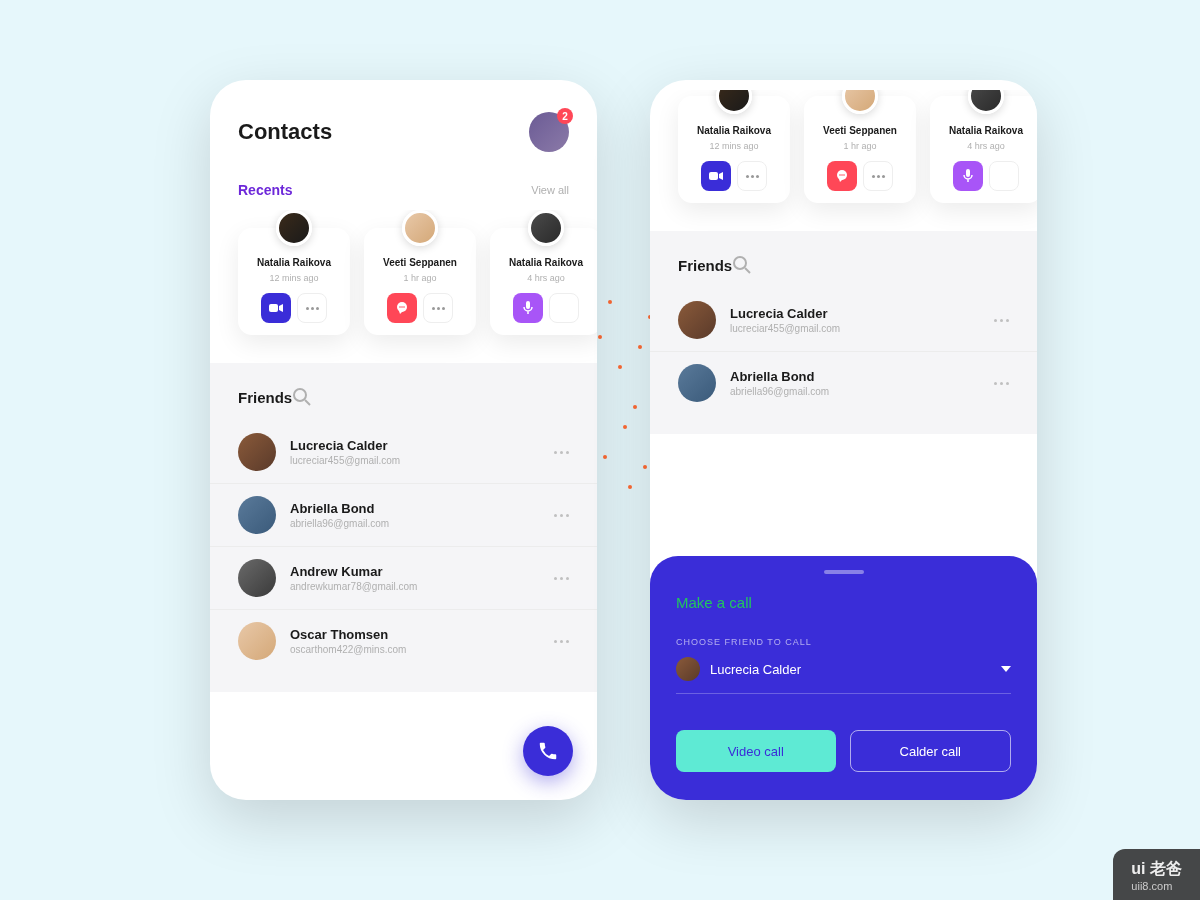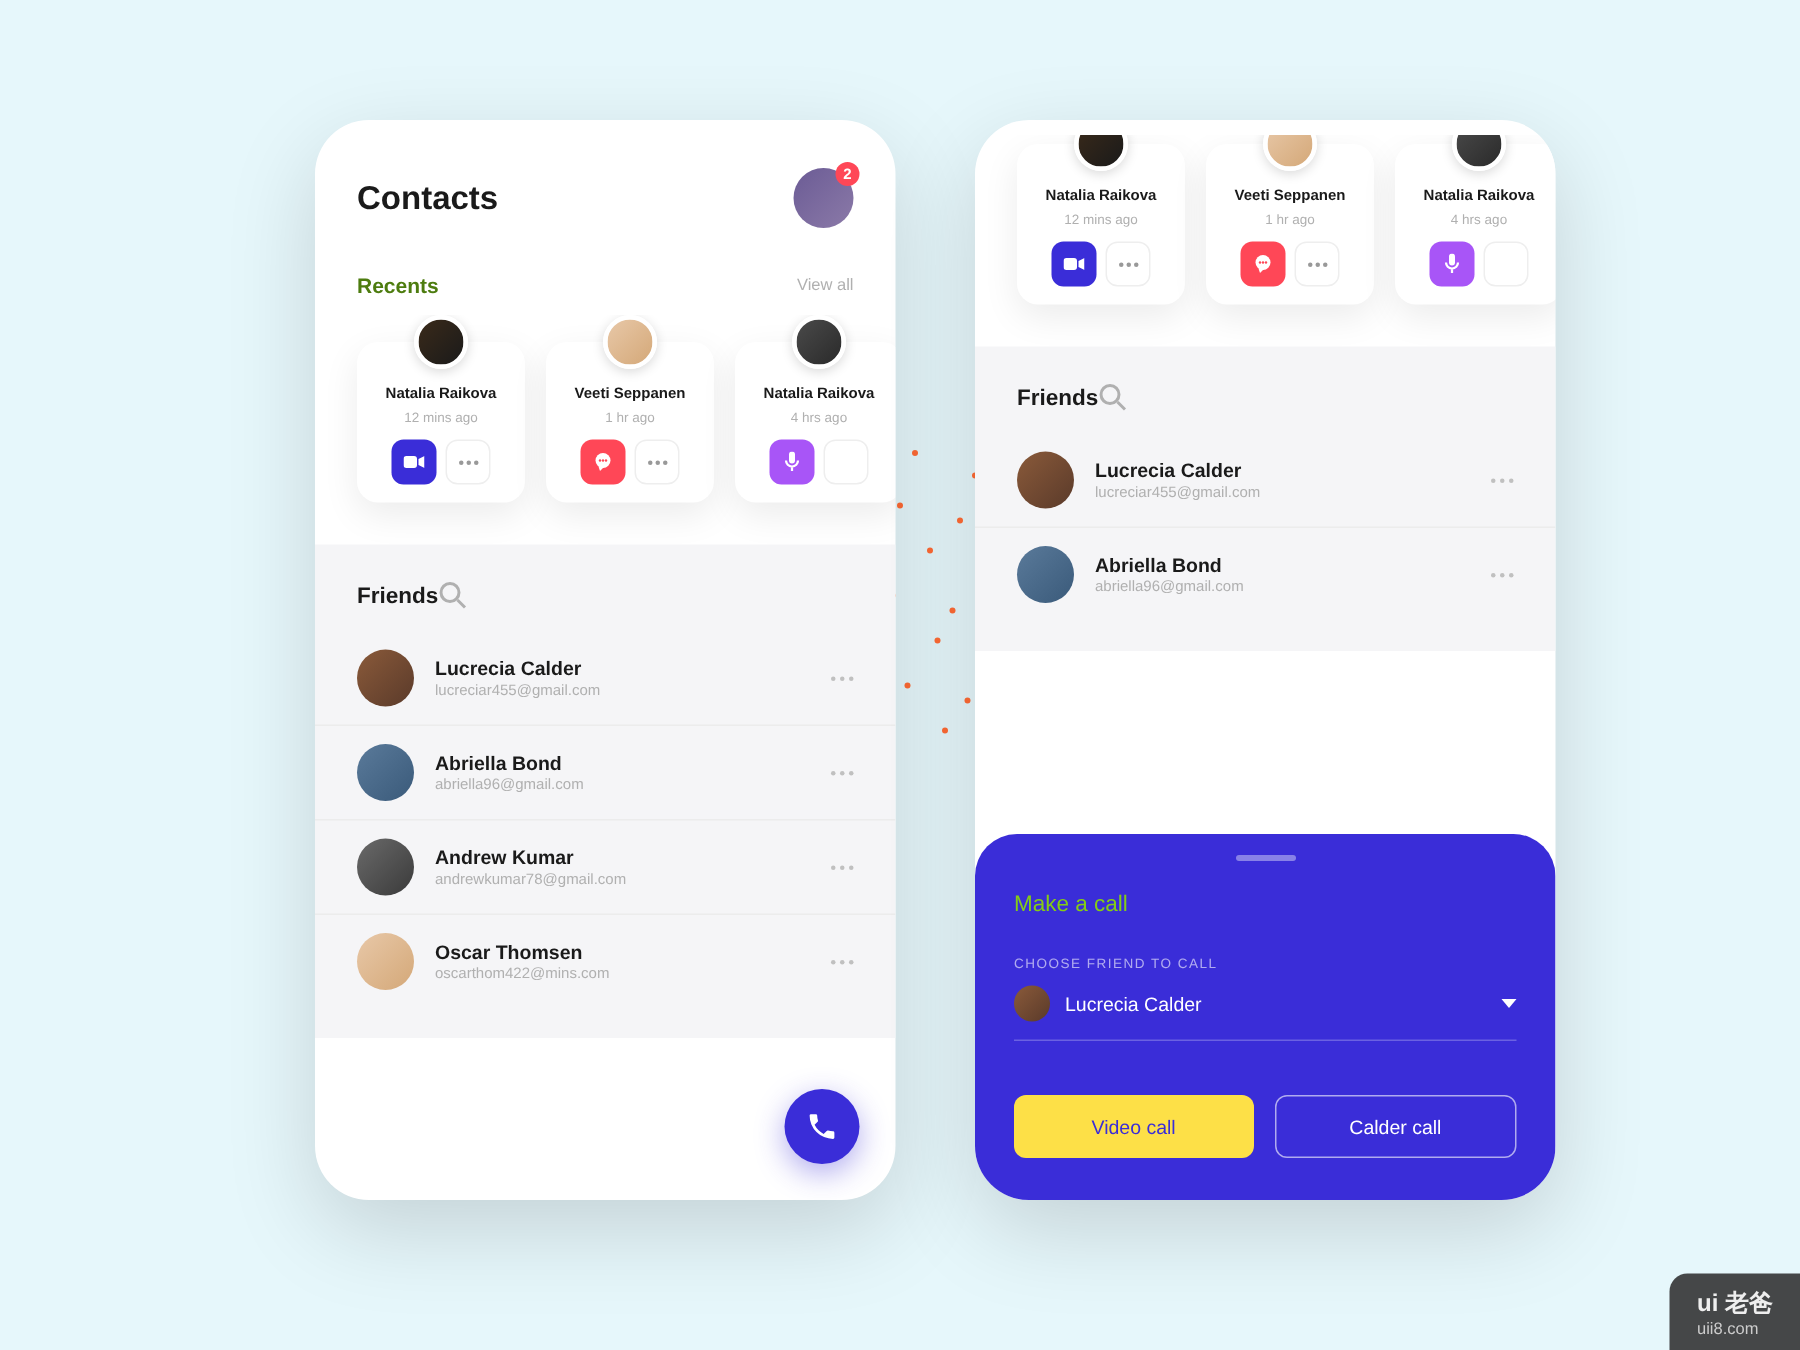--- a/index.html
+++ b/index.html
@@ -8,21 +8,21 @@
 .phone { position: absolute; width: 387px; height: 720px; background: #fff; border-radius: 36px; box-shadow: 0 20px 60px rgba(0,0,0,0.15); overflow: hidden; }
 .phone1 { left: 210px; top: 80px; }
 .phone2 { left: 650px; top: 80px; }
 
 .header { padding: 32px 28px 10px; display: flex; justify-content: space-between; align-items: center; }
 .title { font-size: 22px; font-weight: 800; color: #1a1a1a; }
 .avatar-header { width: 40px; height: 40px; border-radius: 50%; position: relative; background: linear-gradient(135deg,#6b5b95,#8b7aa8); }
 .badge { position: absolute; top: -4px; right: -4px; background: #ff4757; color: #fff; font-size: 10px; min-width: 16px; height: 16px; border-radius: 8px; display: flex; align-items: center; justify-content: center; font-weight: 600; }
 
 .section-header { padding: 20px 28px 12px; display: flex; justify-content: space-between; align-items: center; }
-.section-label { font-size: 14px; font-weight: 600; color: #4d7c0f; }
+.section-label { font-size: 14px; font-weight: 600; color: #6d28d9; }
 .view-all { font-size: 11px; color: #b0b0b0; cursor: pointer; }
 
 .recents-row { display: flex; gap: 14px; padding: 18px 28px 28px; overflow: hidden; }
 .phone2 .recents-row { padding-top: 6px; }
 .recent-card { background: #fff; border-radius: 14px; box-shadow: 0 8px 24px rgba(0,0,0,0.08); padding: 14px 10px 12px; width: 112px; flex-shrink: 0; display: flex; flex-direction: column; align-items: center; position: relative; }
 .recent-avatar { width: 36px; height: 36px; border-radius: 50%; margin-top: -32px; border: 3px solid #fff; box-shadow: 0 2px 8px rgba(0,0,0,0.15); }
 .av1 { background: linear-gradient(135deg,#3a2a1a,#1a1a1a); }
 .av2 { background: linear-gradient(135deg,#e8c8a8,#d4a878); }
 .av3 { background: linear-gradient(135deg,#4a4a4a,#2a2a2a); }
 .av4 { background: linear-gradient(135deg,#8a5a3a,#5a3a2a); }
@@ -50,29 +50,29 @@
 .friend-name { font-size: 13px; font-weight: 600; color: #1a1a1a; }
 .friend-email { font-size: 10px; color: #b0b0b0; margin-top: 2px; }
 .friend-more { display: flex; gap: 3px; cursor: pointer; }
 .friend-more span { width: 3px; height: 3px; border-radius: 50%; background: #c0c0c0; }
 
 .fab { position: absolute; bottom: 24px; right: 24px; width: 50px; height: 50px; border-radius: 50%; background: #3a2dd8; box-shadow: 0 6px 20px rgba(58,45,216,0.4); display: flex; align-items: center; justify-content: center; cursor: pointer; }
 
 .sheet { position: absolute; bottom: 0; left: 0; right: 0; background: #3a2dd8; border-radius: 28px 28px 0 0; padding: 14px 26px 28px; }
 .sheet::after { content:""; position:absolute; bottom:-40px; left:0; right:0; height:40px; background:#3a2dd8; border-radius:0 0 36px 36px; }
 .sheet-handle { width: 40px; height: 4px; background: rgba(255,255,255,0.4); border-radius: 2px; margin: 0 auto 20px; }
-.sheet-title { color: #84cc16; font-size: 15px; font-weight: 500; margin-bottom: 26px; }
+.sheet-title { color: #22c55e; font-size: 15px; font-weight: 500; margin-bottom: 26px; }
 .sheet-label { color: rgba(255,255,255,0.6); font-size: 9px; letter-spacing: 1px; margin-bottom: 10px; }
 .select-row { display: flex; align-items: center; gap: 10px; border-bottom: 1px solid rgba(255,255,255,0.25); padding-bottom: 12px; margin-bottom: 36px; cursor: pointer; }
 .select-avatar { width: 24px; height: 24px; border-radius: 50%; }
 .select-name { color: #fff; font-size: 13px; flex: 1; }
 .chev-down { width: 0; height: 0; border-left: 5px solid transparent; border-right: 5px solid transparent; border-top: 6px solid #fff; }
 .sheet-buttons { display: flex; gap: 14px; }
 .sheet-btn { flex: 1; height: 42px; border-radius: 8px; display: flex; align-items: center; justify-content: center; font-size: 13px; font-weight: 500; cursor: pointer; }
-.btn-primary { background: #fde047; color: #3a2dd8; text-align: center; }
+.btn-primary { background: #5eead4; color: #3a2dd8; text-align: center; }
 .btn-outline { border: 1px solid rgba(255,255,255,0.6); color: #fff; }
 
 .deco-dots { position: absolute; left: 548px; top: 300px; width: 150px; height: 200px; pointer-events: none; }
 .deco-dots span { position: absolute; width: 4px; height: 4px; border-radius: 50%; background: #ff6b35; }
 
 .watermark { position: absolute; right: 0; bottom: 0; background: rgba(40,40,40,0.85); border-radius: 12px 0 0 0; padding: 10px 18px 8px; color: #eee; font-family: serif; }
 .watermark .cn { font-size: 16px; font-weight: 600; }
 .watermark .url { font-size: 11px; font-family: Liberation Sans, sans-serif; color: #ccc; }
 
 svg { display: block; }

